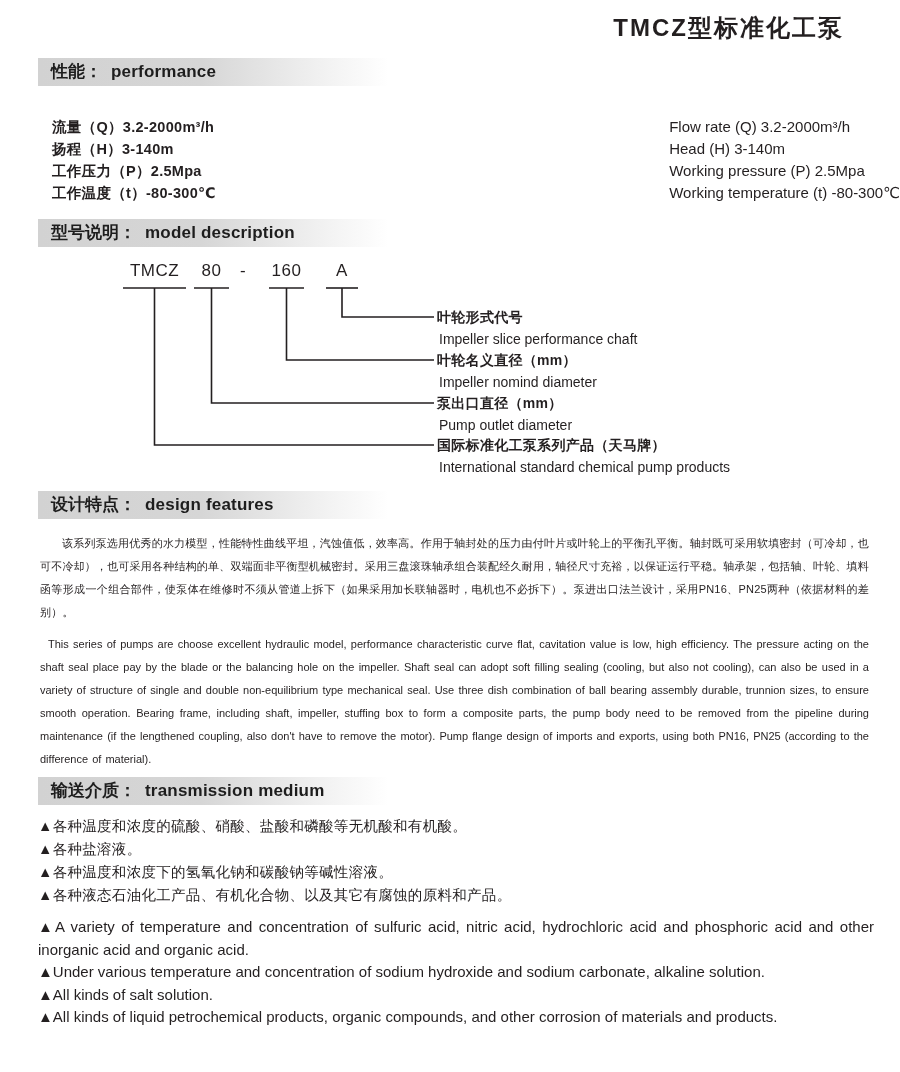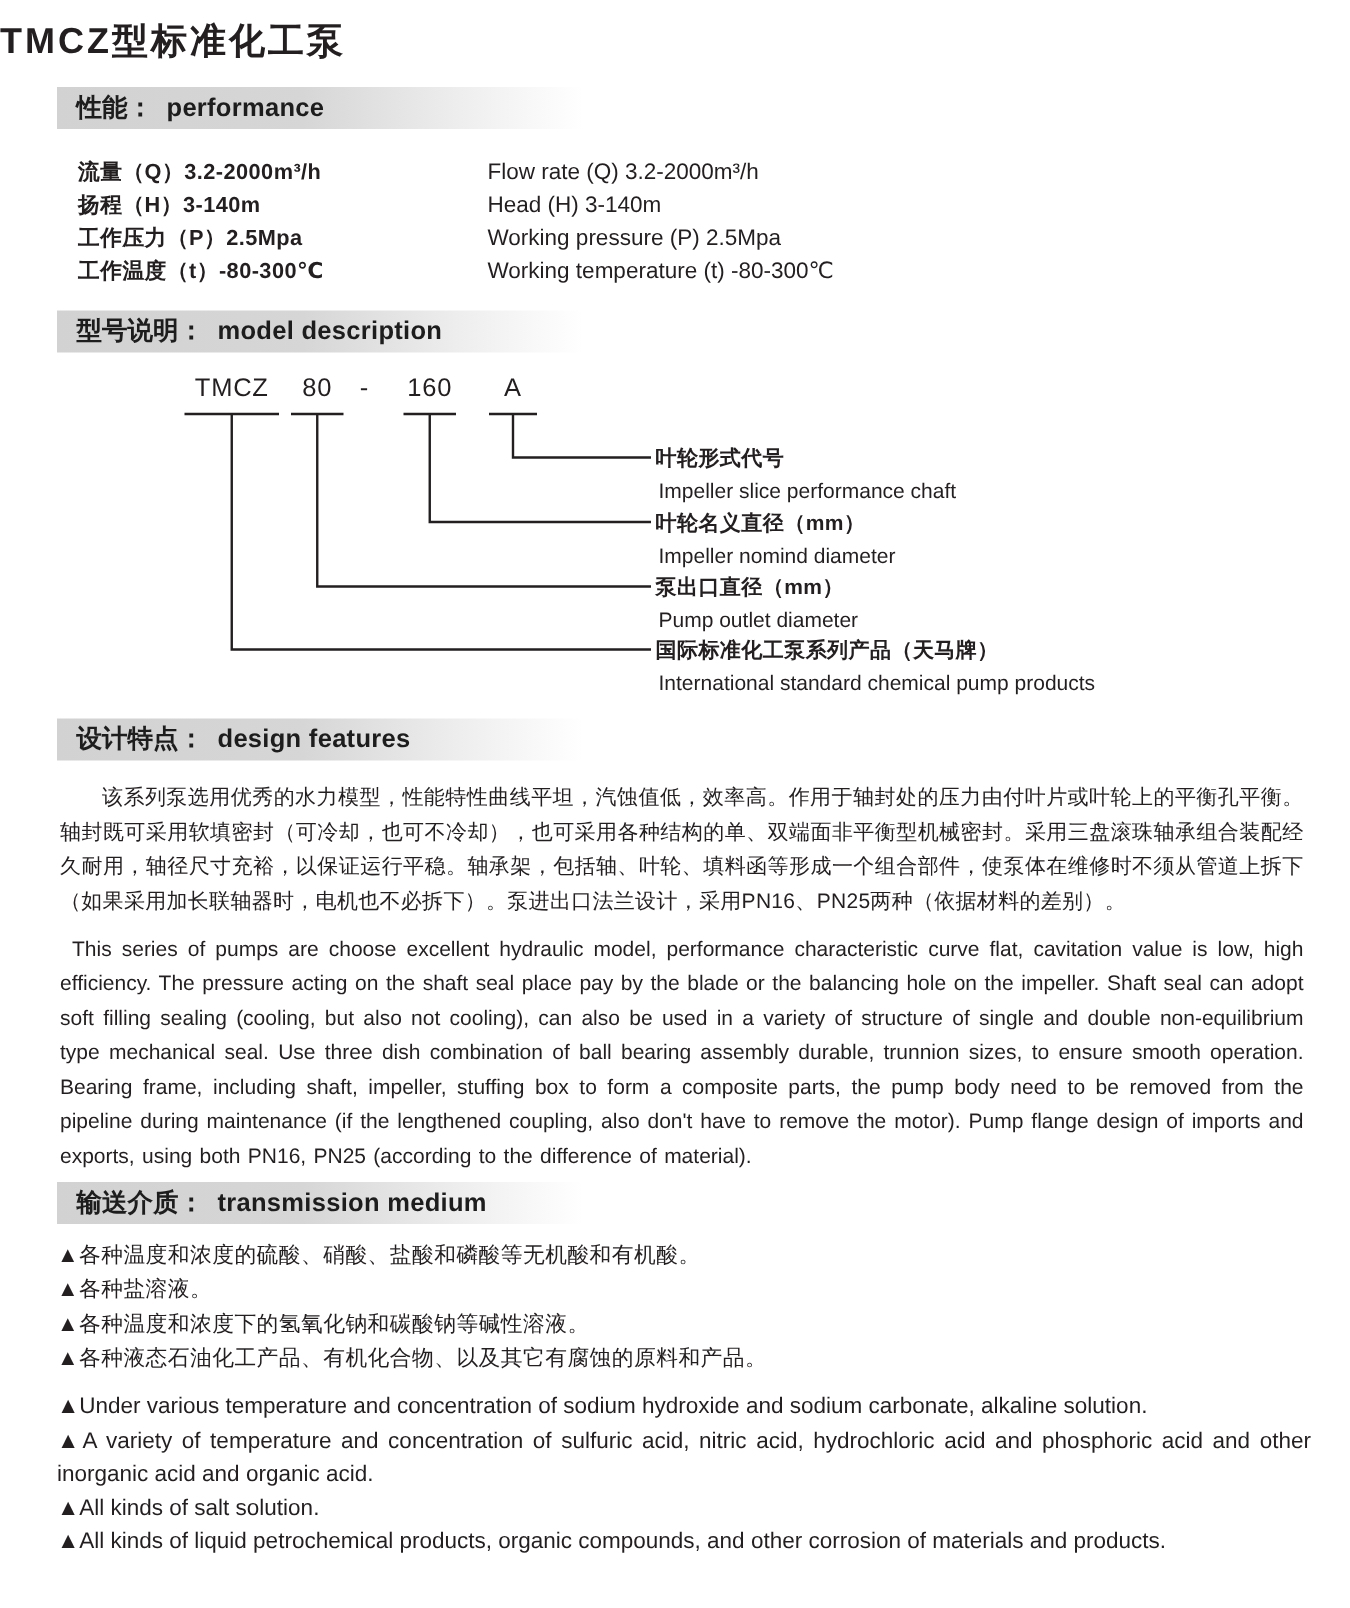--- a/index.html
+++ b/index.html
@@ -1,52 +1,52 @@
 <!DOCTYPE html>
 <html><head>
 <meta charset="utf-8">
 <style>
   html,body{margin:0;padding:0;background:#ffffff;}
   body{
     width:900px;height:1072px;position:relative;overflow:hidden;
     font-family:"Liberation Sans","DejaVu Sans",sans-serif;
     color:#231f20;-webkit-font-smoothing:antialiased;
   }
-  .title-block{padding-top:14px;padding-right:56px;text-align:left;}
+  .title-block{padding-top:14px;padding-right:56px;text-align:right;}
   .title-zh{font-size:24px;font-weight:600;letter-spacing:2px;line-height:28px;}
   .title-en{font-size:15px;font-weight:600;line-height:20px;margin-top:1px;}
 
   .section-bar{
     margin-left:38px;width:352px;height:28px;line-height:28px;
     padding-left:13px;font-size:17px;font-weight:700;color:#1d1d1d;
     background:linear-gradient(to right,#d2d2d2 0%,#d6d6d6 45%,#efefef 75%,#ffffff 96%);
     white-space:nowrap;
   }
   .section-bar .en{font-weight:600;margin-left:9px;letter-spacing:.2px;}
 
   .bar-perf{margin-top:16px;}
   .bar-model{margin-top:15px;}
   .bar-design{margin-top:8px;}
   .bar-medium{margin-top:6px;}
 
-  .perf-cols{display:flex;margin:18px 0 0 52px;}
+  .perf-cols{display:flex;margin:30px 0 0 52px;justify-content:space-between;}
   .perf-col-zh{width:273px;font-size:14.5px;font-weight:600;}
   .perf-col-zh .spec-line{line-height:22px;letter-spacing:.3px;}
   .perf-col-en{font-size:15px;}
   .perf-col-en .spec-line{line-height:22px;}
 
   .diagram{position:relative;height:236px;width:900px;}
   .diagram svg{position:absolute;left:0;top:0;}
   .seg{position:absolute;top:14px;height:22px;font-size:17px;font-weight:500;
        text-align:center;letter-spacing:.5px;}
   .callout-zh{position:absolute;left:437px;font-size:14px;font-weight:600;
               line-height:16px;white-space:nowrap;letter-spacing:.3px;}
   .callout-en{position:absolute;left:439px;font-size:14px;line-height:16px;white-space:nowrap;}
 
-  .para{margin:12px 31px 0 40px;font-size:14px;line-height:23px;text-align:justify;}
+  .para{margin:12px 31px 0 40px;font-size:11px;line-height:23px;text-align:justify;}
   .para-zh{text-indent:2em;letter-spacing:.2px;margin-top:13px;}
   .para-en{text-indent:8px;margin-top:9px;word-spacing:1px;}
 
   .bullet-list{list-style:none;margin:0;padding:0;font-size:14.5px;}
   .list-zh{margin:10px 30px 0 38px;}
   .list-zh li{line-height:23px;letter-spacing:.3px;font-weight:500;}
   .list-en{margin:9px 26px 0 38px;font-size:15px;}
   .list-en li{line-height:22.5px;text-align:justify;}
 </style>
 </head>
@@ -126,17 +126,17 @@
 </div>
 
 <ul class="bullet-list list-zh">
   <li>▲各种温度和浓度的硫酸、硝酸、盐酸和磷酸等无机酸和有机酸。</li>
   <li>▲各种盐溶液。</li>
   <li>▲各种温度和浓度下的氢氧化钠和碳酸钠等碱性溶液。</li>
   <li>▲各种液态石油化工产品、有机化合物、以及其它有腐蚀的原料和产品。</li>
 </ul>
 
 <ul class="bullet-list list-en">
+  <li>▲A variety of temperature and concentration of sulfuric acid, nitric acid, hydrochloric acid and phosphoric acid and other inorganic acid and organic acid.</li>
   <li>▲Under various temperature and concentration of sodium hydroxide and sodium carbonate, alkaline solution.</li>
-  <li>▲A variety of temperature and concentration of sulfuric acid, nitric acid, hydrochloric acid and phosphoric acid and other inorganic acid and organic acid.</li>
   <li>▲All kinds of salt solution.</li>
   <li>▲All kinds of liquid petrochemical products, organic compounds, and other corrosion of materials and products.</li>
 </ul>
 
 </body></html>

